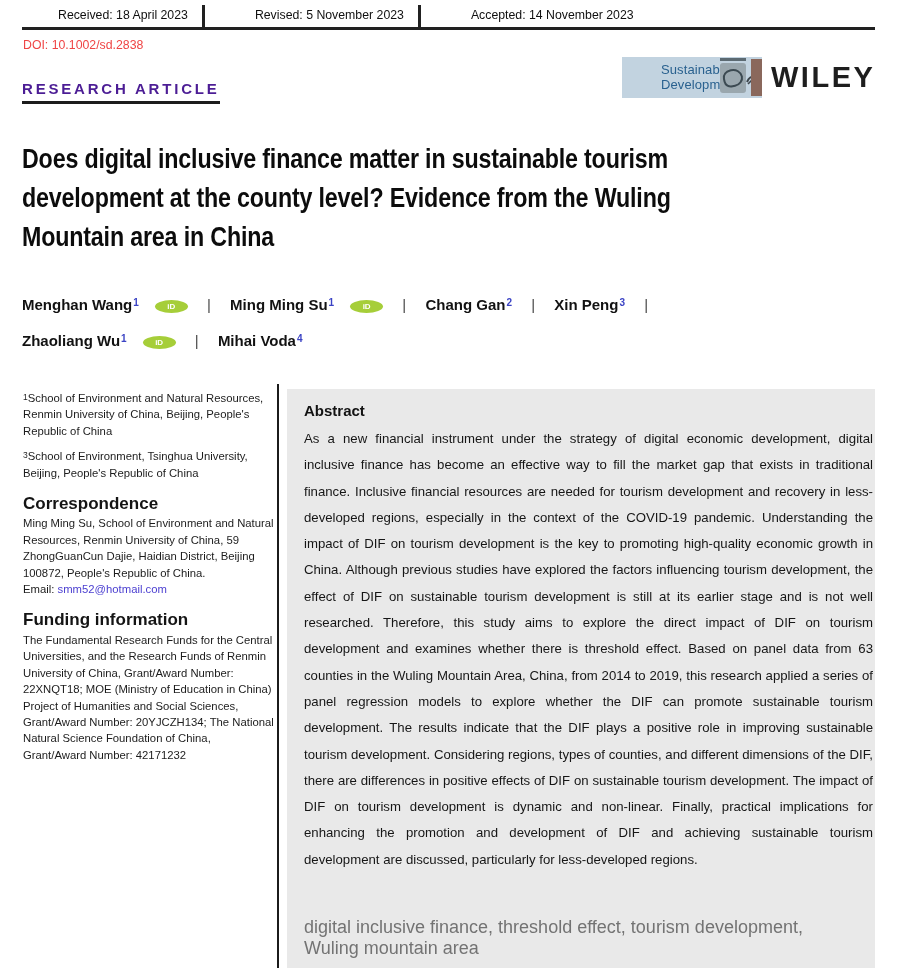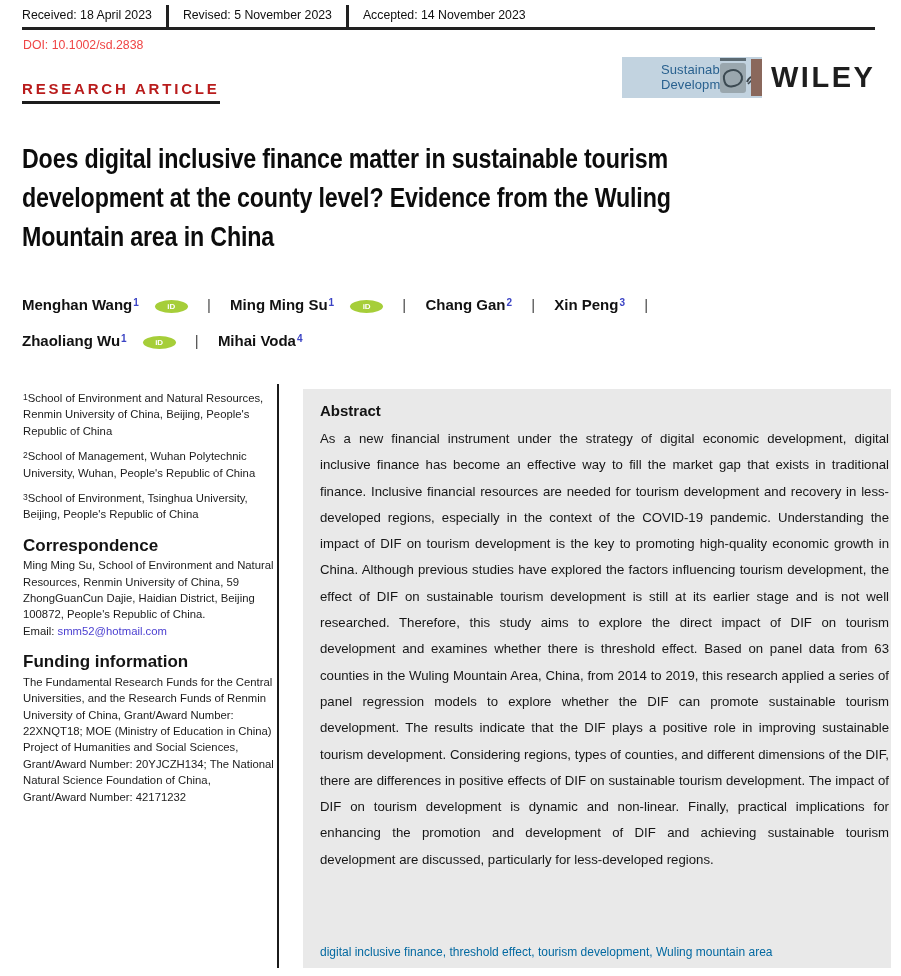--- a/index.html
+++ b/index.html
@@ -7,21 +7,21 @@
   body {
     width:901px; height:976px; position:relative; overflow:hidden;
     font-family:"Liberation Sans", sans-serif; color:#111;
   }
 
   
   .meta-bar {
     position:absolute; top:0; left:22px; width:853px; height:30px;
     border-bottom:3px solid #212121; display:flex; align-items:center;
   }
-  .meta-item { font-size:12.3px; color:#101010; padding-top:3px; }
+  .meta-item { font-size:12.3px; color:#101010; padding-top:3px;margin-left:36px; }
   .vbar { width:3px; background:#212121; align-self:stretch; margin:5px 14px 0 14px; }
   .doi { position:absolute; top:38px; left:23px; font-size:12.3px; color:#ef4444; }
 
   
   .journal-logo {
     position:absolute; top:57px; left:622px; width:140px; height:41px;
     background:#c2d3e0; display:flex; overflow:hidden;padding-left:32px;
   }
   .jl-text {
     padding:5px 0 0 7px; font-size:13px; line-height:15px;
@@ -39,21 +39,21 @@
   .jl-strip { position:absolute; right:0; top:2px; width:11px; height:37px; background:#8a685c; }
   .wiley {
     position:absolute; top:61px; left:771px;
     font-family:Liberation Sans, sans-serif; font-size:29px; font-weight:600;
     letter-spacing:2.5px; color:#1e1e1e;
   }
 
   
   .article-type {
     position:absolute; top:80px; left:22px; display:inline-block;
-    font-size:15px; font-weight:700; letter-spacing:2.8px; color:#b91c1c;
+    font-size:15px; font-weight:700; letter-spacing:2.8px; color:#4c1d95;
     padding-bottom:4px; border-bottom:3px solid #1c1c1c;
   }
 
   
   .title {
     position:absolute; top:139px; left:22px;
     transform:scaleX(0.83); transform-origin:top left;
     font-size:28px; font-weight:700; color:#0c0c0c; letter-spacing:-0.2px;
   }
   .title-line { white-space:nowrap; line-height:39px; }
@@ -76,31 +76,31 @@
   .left-col { position:absolute; top:390px; left:23px; width:252px; font-size:11.3px; line-height:16.4px; color:#1c1c1c; }
   .affil { margin-bottom:9px; }
   .affil sup, .left-col sup { font-size:8.5px; vertical-align:top; position:relative; top:-1px; }
   .sec-heading { font-weight:700; font-size:17px; margin:15px 0 3px 0; color:#141414; }
   .email-line { margin-top:0; }
   .email-link { color:#4a3ed0; text-decoration:none; cursor:pointer; }
 
   .col-divider { position:absolute; left:277px; top:384px; width:2px; height:584px; background:#1b1b1b; }
 
   .abstract-box {
-    position:absolute; left:303px; top:389px; width:588px; height:579px;
+    position:absolute; left:287px; top:389px; width:588px; height:579px;
     background:#e9e9e9; padding:13px 2px 0 17px; overflow:hidden;
   }
   .abstract-heading { font-size:15px; font-weight:700; color:#131313; margin-bottom:7px; }
   .abstract-text {
     font-size:13.2px; line-height:26.3px; text-align:justify; color:#161616;
     max-height:505px; overflow:hidden;
   }
   .kw-block { position:absolute; left:17px; right:17px; bottom:9px; }
   .kw-heading { font-size:11px; font-weight:700; letter-spacing:2.8px; color:#141414; }
-  .kw-text { font-size:12px; margin-top:15px; color:#0369a1; }
+  .kw-text { font-size:18px; margin-top:15px; color:#737373; }
 </style>
 </head>
 <body>
 
 <div class="meta-bar">
   <span class="meta-item">Received: 18 April 2023</span>
   <span class="vbar"></span>
   <span class="meta-item">Revised: 5 November 2023</span>
   <span class="vbar"></span>
   <span class="meta-item">Accepted: 14 November 2023</span>
@@ -146,21 +146,20 @@
   <span class="author"><span>Xin Peng</span><sup class="a-sup">3</sup></span>
   <span class="a-sep">|</span>
   <br>
   <span class="author"><span>Zhaoliang Wu</span><sup class="a-sup">1</sup><span class="orcid"><span>iD</span></span></span>
   <span class="a-sep">|</span>
   <span class="author"><span>Mihai Voda</span><sup class="a-sup">4</sup></span>
 </div>
 
 <div class="left-col">
   <p class="affil"><sup>1</sup><span>School of Environment and Natural Resources, Renmin University of China, Beijing, People's Republic of China</span></p>
-  <p class="affil"><sup>2</sup><span>School of Management, Wuhan Polytechnic University, Wuhan, People's Republic of China</span></p>
   <p class="affil"><sup>3</sup><span>School of Environment, Tsinghua University, Beijing, People's Republic of China</span></p>
 
   <div class="sec-heading">Correspondence</div>
   <p>Ming Ming Su, School of Environment and Natural Resources, Renmin University of China, 59 ZhongGuanCun Dajie, Haidian District, Beijing 100872, People's Republic of China.</p>
   <p class="email-line"><span>Email: </span><a class="email-link">smm52@hotmail.com</a></p>
 
   <div class="sec-heading">Funding information</div>
   <p>The Fundamental Research Funds for the Central Universities, and the Research Funds of Renmin University of China, Grant/Award Number: 22XNQT18; MOE (Ministry of Education in China) Project of Humanities and Social Sciences, Grant/Award Number: 20YJCZH134; The National Natural Science Foundation of China, Grant/Award Number: 42171232</p>
 </div>
 

